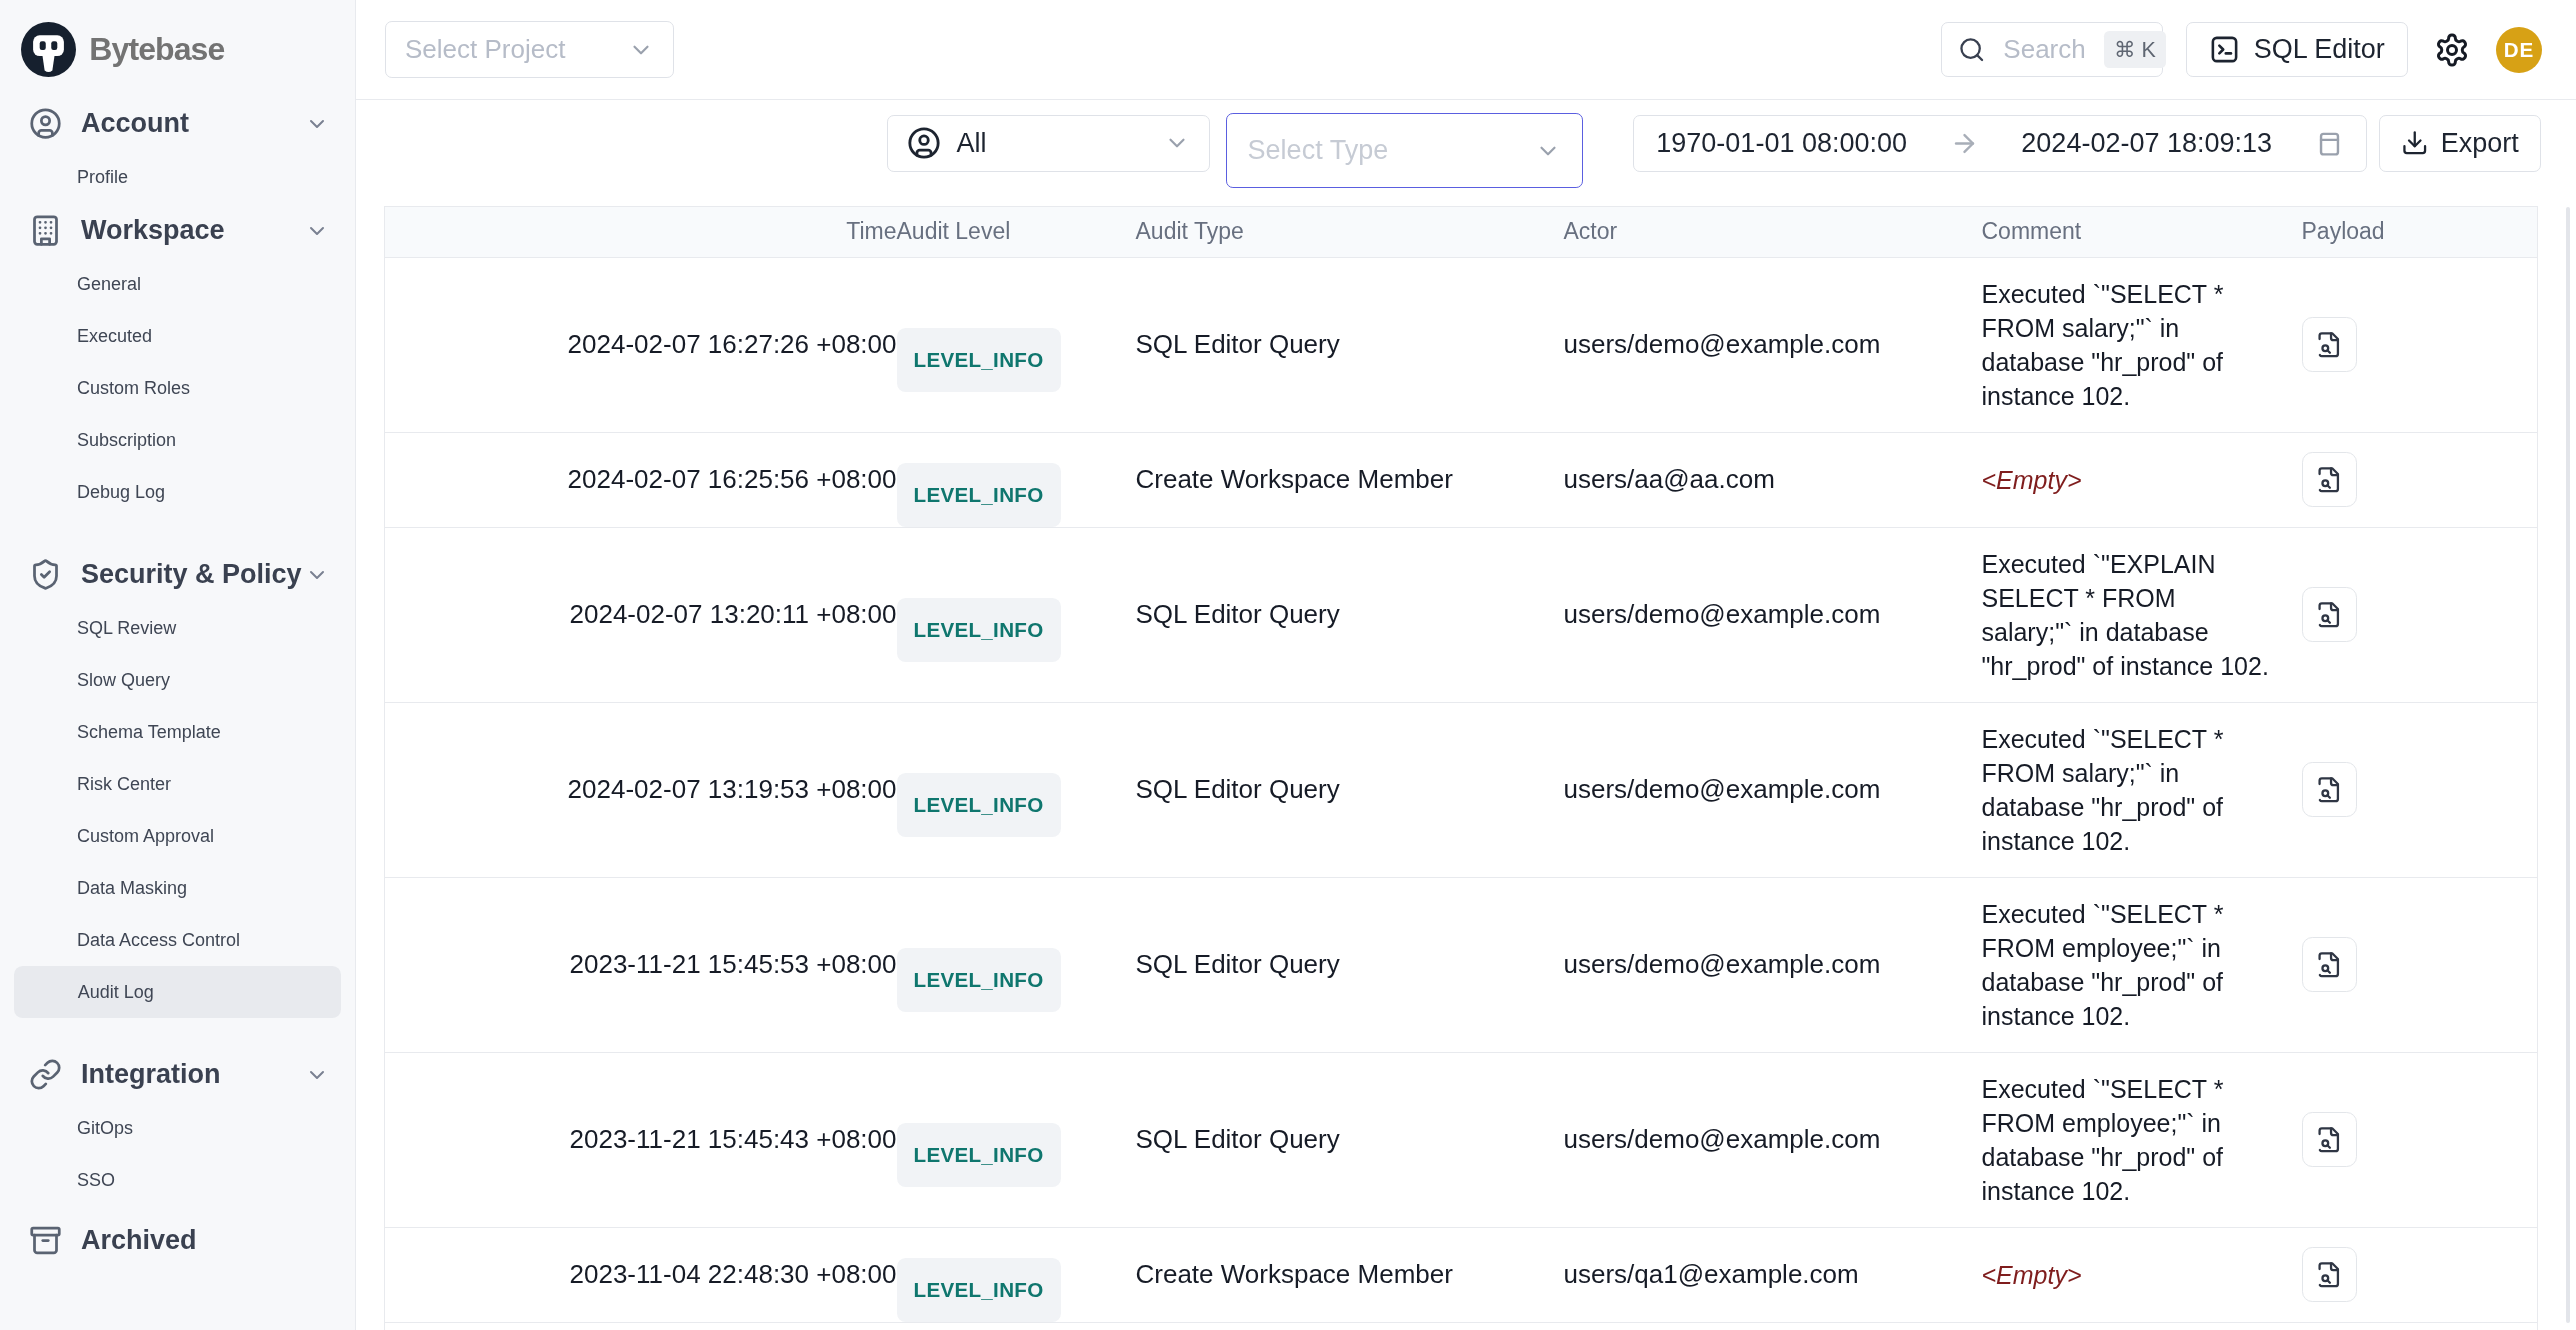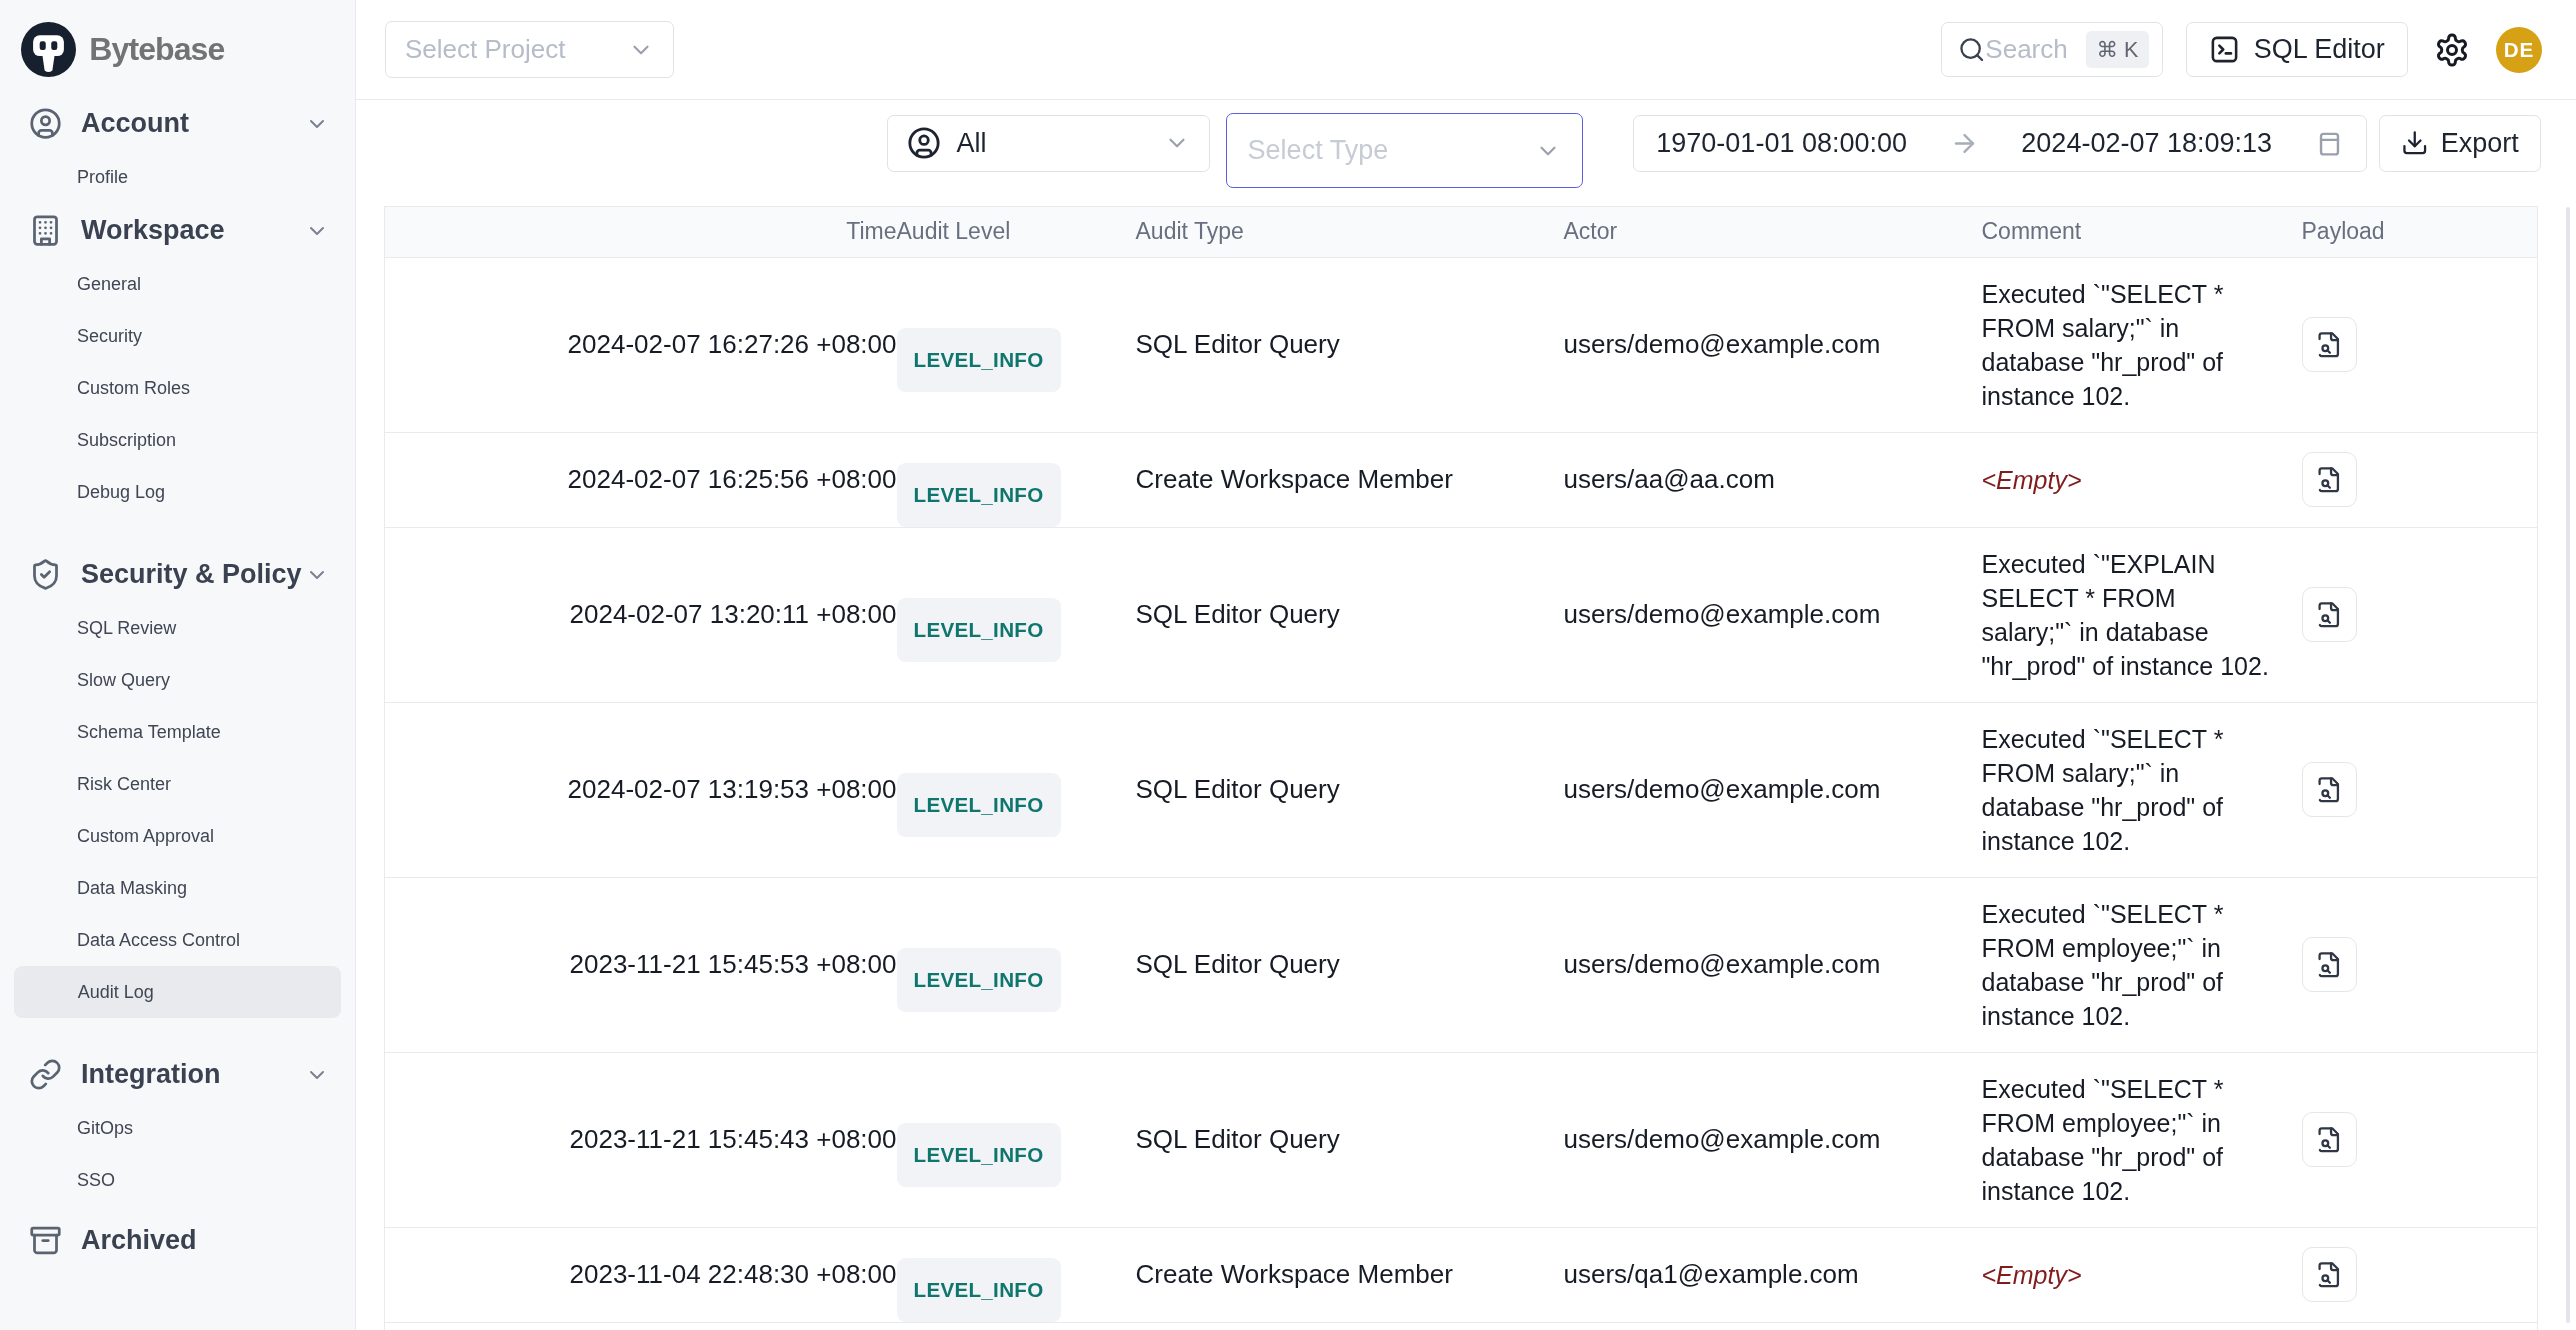--- a/index.html
+++ b/index.html
@@ -26,21 +26,21 @@
 
   
   .topbar { position:absolute; left:356px; right:0; top:0; height:100px; background:#fff;
     border-bottom:0.9px solid #e8eaee; display:flex; align-items:center; padding:0 34px 0 29px; z-index:6; }
   .project-select { width:289px; height:57px; border:0.9px solid #dfe2e8; border-radius:6.9px;
     display:flex; align-items:center; justify-content:space-between; padding:0 19px;
     font-size:26px; color:#b6bcc8; background:#fff; }
   .chev-gray { width:26px; height:26px; color:#9aa1ad; }
   .topbar-right { margin-left:auto; display:flex; align-items:center; }
   .search-box { width:222px; height:55px; border:0.9px solid #dfe2e8; border-radius:6.9px;
-    display:flex; align-items:center; gap:0; padding:0 13.7px 0 15.5px; margin-right:22.3px; background:#fff; }
+    display:flex; align-items:center; gap:18px; padding:0 13.7px 0 15.5px; margin-right:22.3px; background:#fff; }
   .search-box .icon { width:27.5px; height:27.5px; color:#394050; }
   .search-ph { font-size:26px; color:#b6bcc8; }
   .kbd { margin-left:auto; background:#eef0f3; border-radius:5.2px; padding:5.2px 10.3px;
     font-size:21.5px; color:#5f6672; white-space:nowrap; }
   .sqled-btn { height:55px; border:0.9px solid #dfe2e8; border-radius:6.9px; background:#fff;
     display:flex; align-items:center; gap:13.7px; padding:0 22.3px; margin-right:26px;
     font-size:27px; font-weight:500; color:#1d2430; }
   .sqled-btn .icon { width:31px; height:31px; color:#1d2430; }
   .gear { width:36px; height:36px; color:#151a24; margin-right:26px; }
   .avatar { width:46px; height:46px; border-radius:50%; background:#d7a115; color:#fff;
@@ -128,21 +128,21 @@
         </svg>
       <span>Workspace</span>
       <svg class="chev" viewBox="0 0 24 24" fill="none" stroke="currentColor" stroke-width="2" stroke-linecap="round" stroke-linejoin="round">
           <path d="m6 9 6 6 6-6"></path>
         </svg>
     </li>
     <li class="child">
         <span>General</span>
       </li>
     <li class="child">
-        <span>Security</span>
+        <span>Executed</span>
       </li>
     <li class="child">
         <span>Custom Roles</span>
       </li>
     <li class="child">
         <span>Subscription</span>
       </li>
     <li class="child">
         <span>Debug Log</span>
       </li>

